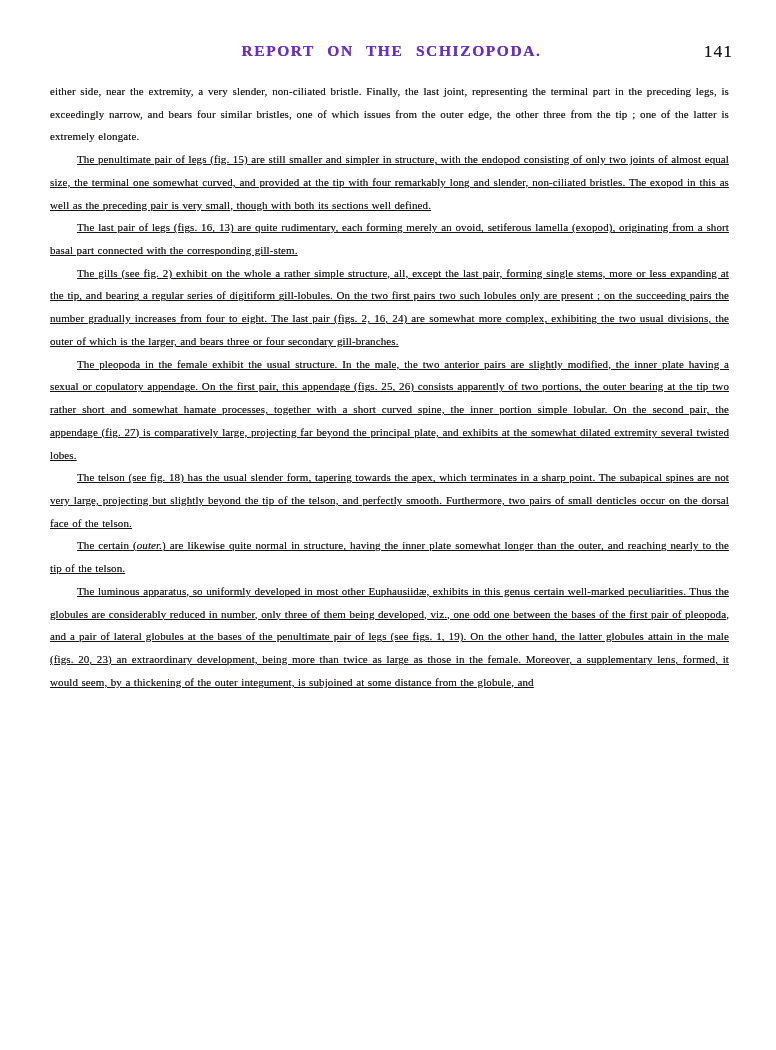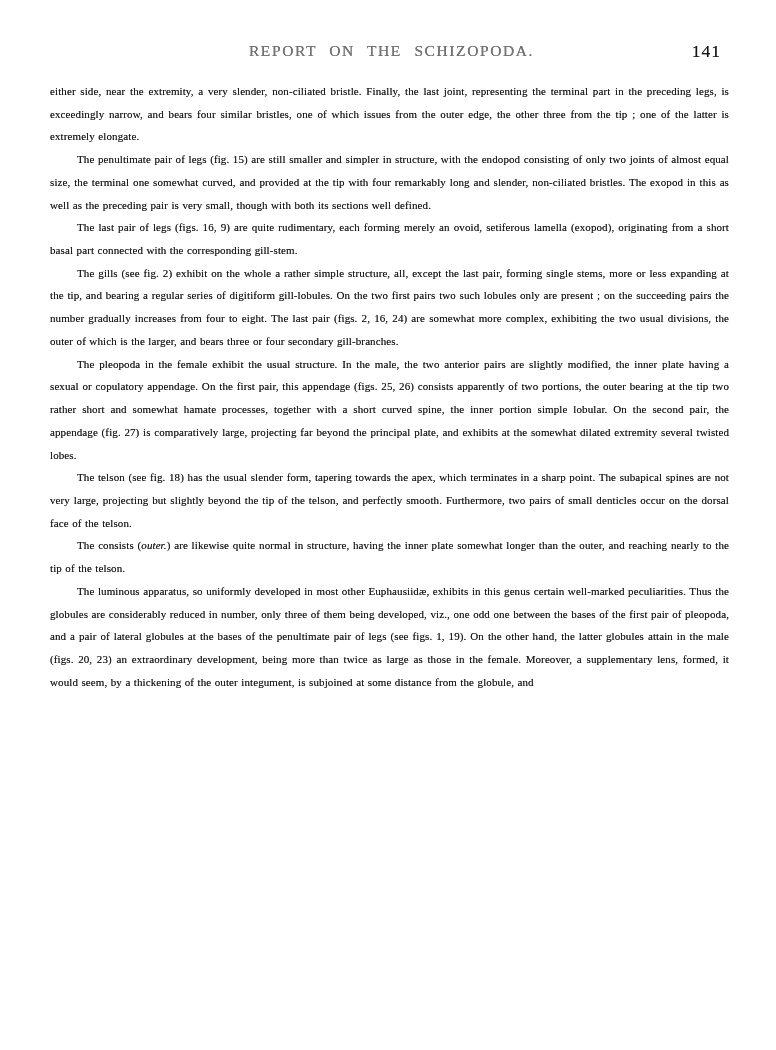--- a/index.html
+++ b/index.html
@@ -25,27 +25,28 @@
     height: 22px;
   }
   .running-title {
     position: absolute;
     left: 0;
     right: 0;
     text-align: center;
     font-size: 15.5px;
     letter-spacing: 1.6px;
     word-spacing: 7px;
-    color: #737373;
+    color: #6d28d9;
     text-shadow: 0 0 0.5px rgba(20,18,16,0.65);
     white-space: nowrap;
+    font-weight: bold;
   }
   .page-number {
     position: absolute;
-    right: 12px;
+    right: 0;
     top: -1px;
     font-size: 17.5px;
     letter-spacing: 1px;
     text-shadow: 0 0 0.5px rgba(20,18,16,0.65);
   }
   
   .page-body {
     position: absolute;
     top: 80px;
     left: 50px;
@@ -55,20 +56,21 @@
     margin: 0;
     font-size: 11px;
     line-height: 22.72px;
     text-align: justify;
     word-spacing: 0.6px;
     letter-spacing: 0.1px;
     text-shadow: 0 0 0.45px rgba(20,18,16,0.6);
   }
   .para.indent {
     text-indent: 27px;
+    text-decoration: underline;
   }
   .italic-term {
     font-style: italic;
   }
 </style>
 </head>
 <body>
 
 <div class="page">
 
@@ -76,27 +78,27 @@
     <div class="running-title">REPORT ON THE SCHIZOPODA.</div>
     <div class="page-number">141</div>
   </header>
 
   <main class="page-body">
 
     <p class="para">either side, near the extremity, a very slender, non-ciliated bristle.  Finally, the last joint, representing the terminal part in the preceding legs, is exceedingly narrow, and bears four similar bristles, one of which issues from the outer edge, the other three from the tip ; one of the latter is extremely elongate.</p>
 
     <p class="para indent">The penultimate pair of legs (fig. 15) are still smaller and simpler in structure, with the endopod consisting of only two joints of almost equal size, the terminal one somewhat curved, and provided at the tip with four remarkably long and slender, non-ciliated bristles.  The exopod in this as well as the preceding pair is very small, though with both its sections well defined.</p>
 
-    <p class="para indent">The last pair of legs (figs. 16, 9) are quite rudimentary, each forming merely an ovoid, setiferous lamella (exopod), originating from a short basal part connected with the corresponding gill-stem.</p>
+    <p class="para indent">The last pair of legs (figs. 16, 13) are quite rudimentary, each forming merely an ovoid, setiferous lamella (exopod), originating from a short basal part connected with the corresponding gill-stem.</p>
 
     <p class="para indent">The gills (see fig. 2) exhibit on the whole a rather simple structure, all, except the last pair, forming single stems, more or less expanding at the tip, and bearing a regular series of digitiform gill-lobules.  On the two first pairs two such lobules only are present ; on the succeeding pairs the number gradually increases from four to eight.  The last pair (figs. 2, 16, 24) are somewhat more complex, exhibiting the two usual divisions, the outer of which is the larger, and bears three or four secondary gill-branches.</p>
 
     <p class="para indent">The pleopoda in the female exhibit the usual structure.  In the male, the two anterior pairs are slightly modified, the inner plate having a sexual or copulatory appendage.  On the first pair, this appendage (figs. 25, 26) consists apparently of two portions, the outer bearing at the tip two rather short and somewhat hamate processes, together with a short curved spine, the inner portion simple lobular.  On the second pair, the appendage (fig. 27) is comparatively large, projecting far beyond the principal plate, and exhibits at the somewhat dilated extremity several twisted lobes.</p>
 
     <p class="para indent">The telson (see fig. 18) has the usual slender form, tapering towards the apex, which terminates in a sharp point.  The subapical spines are not very large, projecting but slightly beyond the tip of the telson, and perfectly smooth.  Furthermore, two pairs of small denticles occur on the dorsal face of the telson.</p>
 
-    <p class="para indent"><span>The consists (</span><span class="italic-term">outer.</span><span>) are likewise quite normal in structure, having the inner plate somewhat longer than the outer, and reaching nearly to the tip of the telson.</span></p>
+    <p class="para indent"><span>The certain (</span><span class="italic-term">outer.</span><span>) are likewise quite normal in structure, having the inner plate somewhat longer than the outer, and reaching nearly to the tip of the telson.</span></p>
 
     <p class="para indent">The luminous apparatus, so uniformly developed in most other Euphausiidæ, exhibits in this genus certain well-marked peculiarities.  Thus the globules are considerably reduced in number, only three of them being developed, viz., one odd one between the bases of the first pair of pleopoda, and a pair of lateral globules at the bases of the penultimate pair of legs (see figs. 1, 19).  On the other hand, the latter globules attain in the male (figs. 20, 23) an extraordinary development, being more than twice as large as those in the female.  Moreover, a supplementary lens, formed, it would seem, by a thickening of the outer integument, is subjoined at some distance from the globule, and</p>
 
   </main>
 
 </div>
 
 </body></html>

